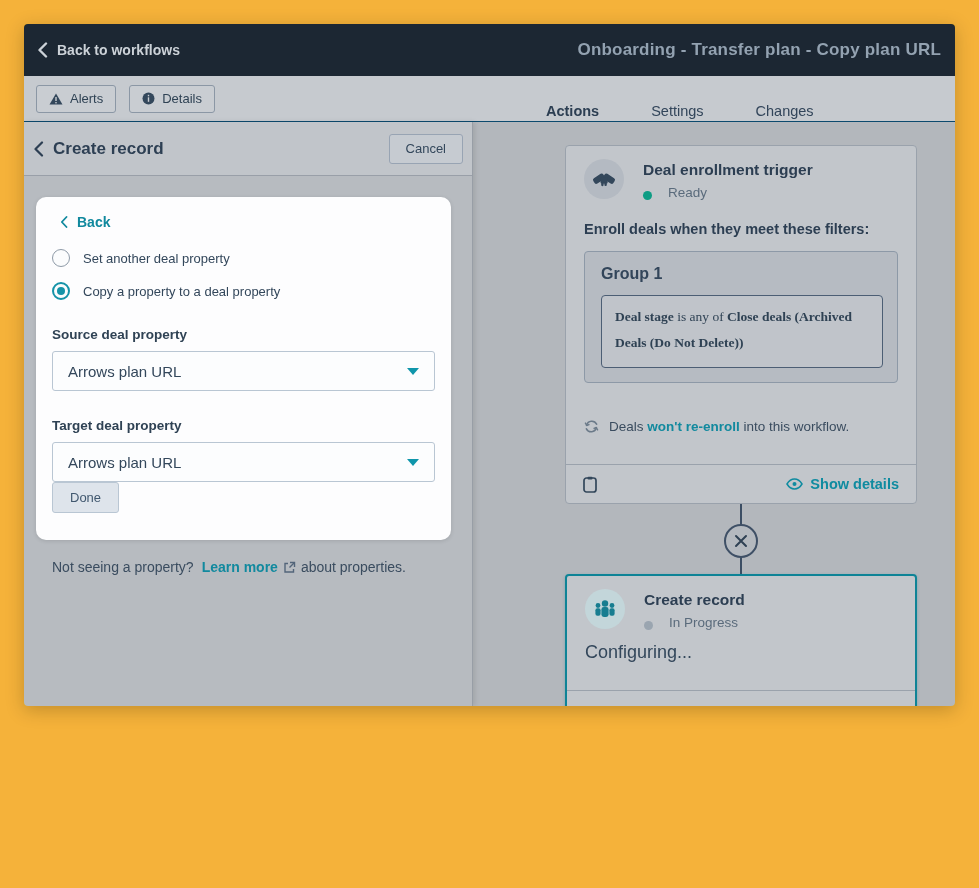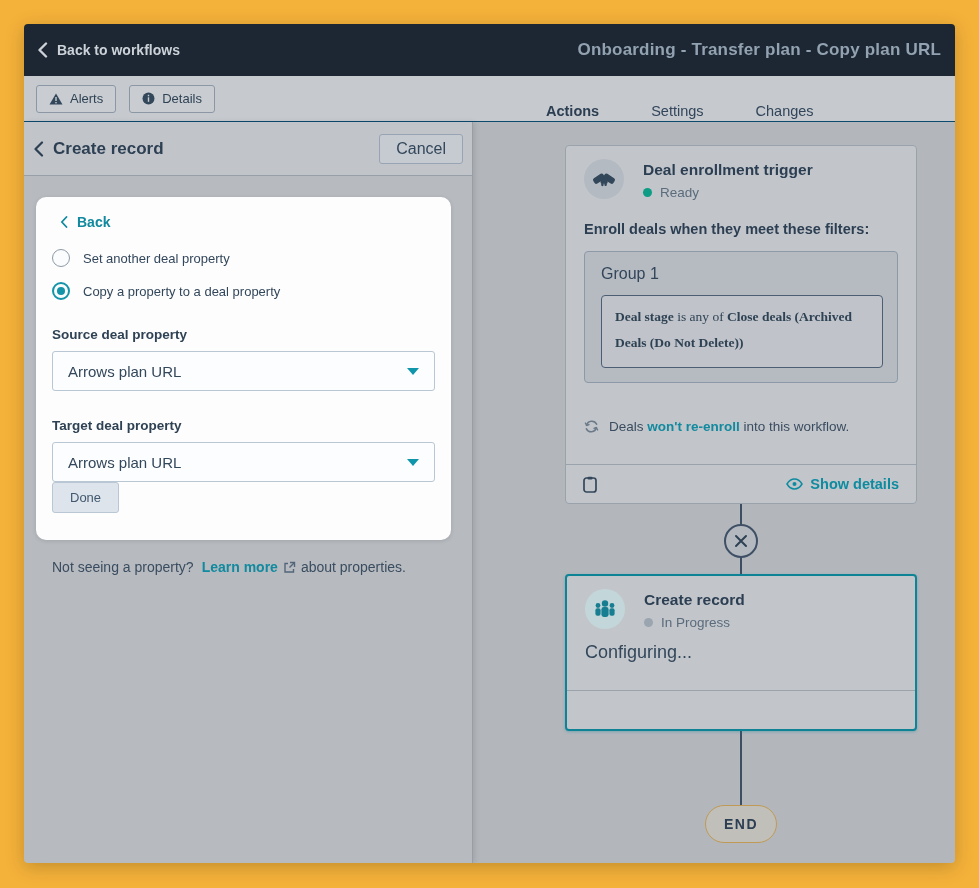--- a/index.html
+++ b/index.html
@@ -5,21 +5,21 @@
   html,body{margin:0;padding:0;}
   body{
     width:979px;height:888px;
     background:#f5b23a;
     font-family:"Liberation Sans", sans-serif;
     position:relative;
     overflow:hidden;
     -webkit-font-smoothing:antialiased;
   }
   .window{
-    position:absolute;left:24px;top:24px;width:931px;height:839px;
+    position:absolute;left:24px;top:24px;width:931px;height:682px;
     border-radius:4px;overflow:hidden;
     box-shadow:0 4px 18px rgba(40,30,5,.25);
     display:flex;flex-direction:column;
     background:#eab308;
   }
   
   .app-header{
     height:52px;flex:0 0 52px;background:#1c2733;
     display:flex;align-items:center;justify-content:space-between;
     padding:0 14px 0 13px;box-sizing:border-box;
@@ -58,21 +58,21 @@
   }
   .panel-header{
     height:54px;flex:0 0 54px;background:#c1c5ca;border-bottom:1px solid #999fa8;
     display:flex;align-items:center;justify-content:space-between;
     padding:0 9px 0 9px;box-sizing:border-box;
   }
   .panel-title-wrap{display:flex;align-items:center;gap:9px;color:#2d3f53;cursor:pointer;}
   .panel-title{font-size:17px;font-weight:bold;color:#2d3f53;}
   .cancel-btn{
     height:30px;padding:0 16px;background:#c6cbd1;border:1px solid #98a4b3;border-radius:3px;
-    color:#33475b;font-size:16px;font-family:inherit;cursor:pointer;
+    color:#33475b;font-size:13px;font-family:inherit;cursor:pointer;
   }
   .panel-body{flex:1;padding:21px 21px 0 12px;box-sizing:border-box;}
   .card{
     background:#fdfdfe;border-radius:10px;
     padding:17px 16px 27px 16px;box-sizing:border-box;
     box-shadow:0 1px 4px rgba(0,0,0,.12);
   }
   .back-sm{
     display:inline-flex;align-items:center;gap:9px;margin-left:8px;
     color:#11899e;font-size:14px;font-weight:bold;cursor:pointer;
@@ -118,31 +118,31 @@
   .node-card.action{top:452px;height:157px;border:2px solid #0e8396;box-shadow:0 1px 3px rgba(14,131,150,.35);}
   .node-content{padding:13px 18px 0 18px;flex:1;display:flex;flex-direction:column;}
   .node-head{display:flex;gap:19px;align-items:flex-start;}
   .avatar{
     width:40px;height:40px;border-radius:50%;flex:0 0 40px;
     display:flex;align-items:center;justify-content:center;
   }
   .avatar.gray{background:#b4bac2;}
   .avatar.teal{background:#c3d6da;}
   .node-title{font-size:15.5px;font-weight:bold;color:#2c3e52;margin-top:2px;}
-  .status-row{display:flex;align-items:center;gap:8px;margin-top:6px;}
+  .status-row{display:flex;align-items:flex-end;gap:16px;margin-top:6px;}
   .dot{width:9px;height:9px;border-radius:50%;}
   .dot.green{background:#0e9c84;}
   .dot.gray{background:#9aa5b0;}
   .status-text{font-size:13.5px;color:#5a6b7c;}
   .enroll-label{margin:21px 0 14px 0;font-size:14.5px;font-weight:bold;color:#2c3e52;}
   .group-box{
     background:#b6bbc2;border:1px solid #8d99a7;border-radius:4px;
     padding:13px 14px 14px 16px;box-sizing:border-box;
   }
-  .group-title{font-size:16px;font-weight:normal;color:#32455a;margin-bottom:12px;}
+  .group-title{font-size:16px;font-weight:bold;color:#32455a;margin-bottom:12px;}
   .filter-box{
     background:#c0c4ca;border:1px solid #4c5e74;border-radius:4px;
     padding:8px 13px 10px 13px;font-size:13.5px;color:#2f4254;line-height:1.95;font-family:Liberation Serif, serif;
   }
   .reenroll{display:flex;align-items:center;gap:10px;margin-top:36px;font-size:13.5px;color:#3a4c5f;}
   .reenroll b{color:#11899e;}
   .node-footer{
     margin-top:auto;border-top:1px solid #9aa2ac;height:38px;flex:0 0 38px;
     display:flex;align-items:center;justify-content:space-between;padding:0 17px;
   }

